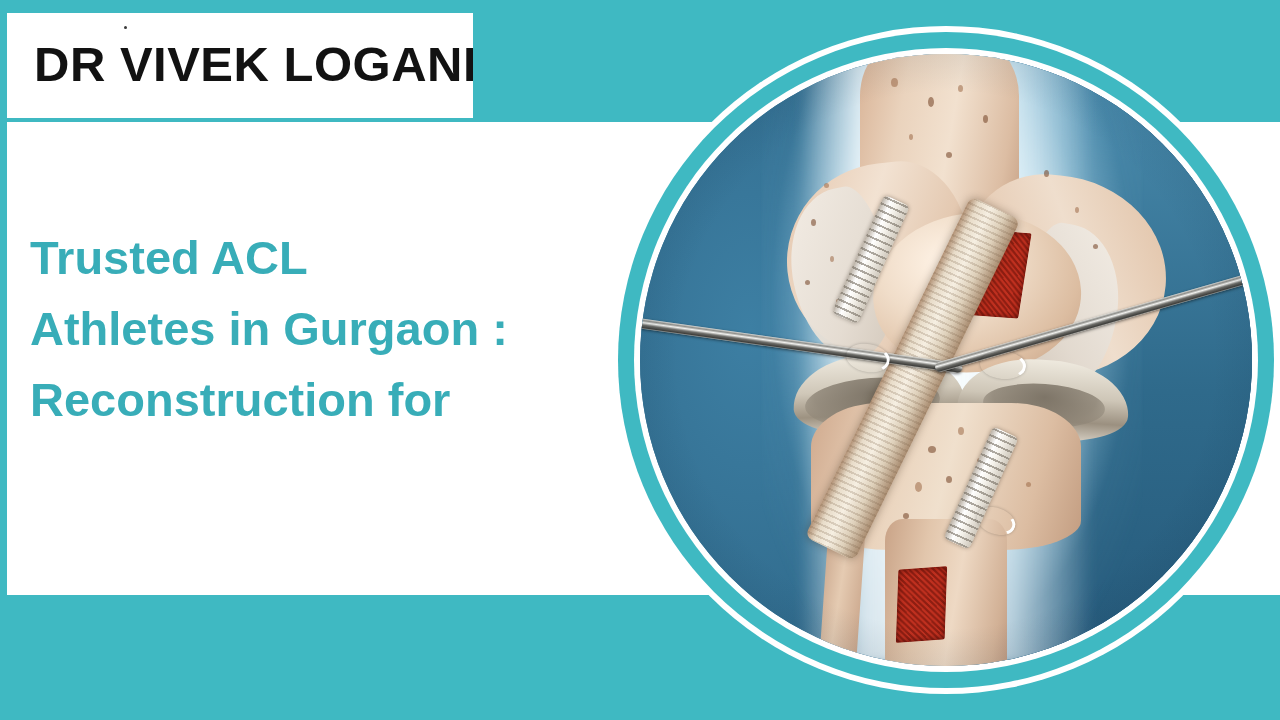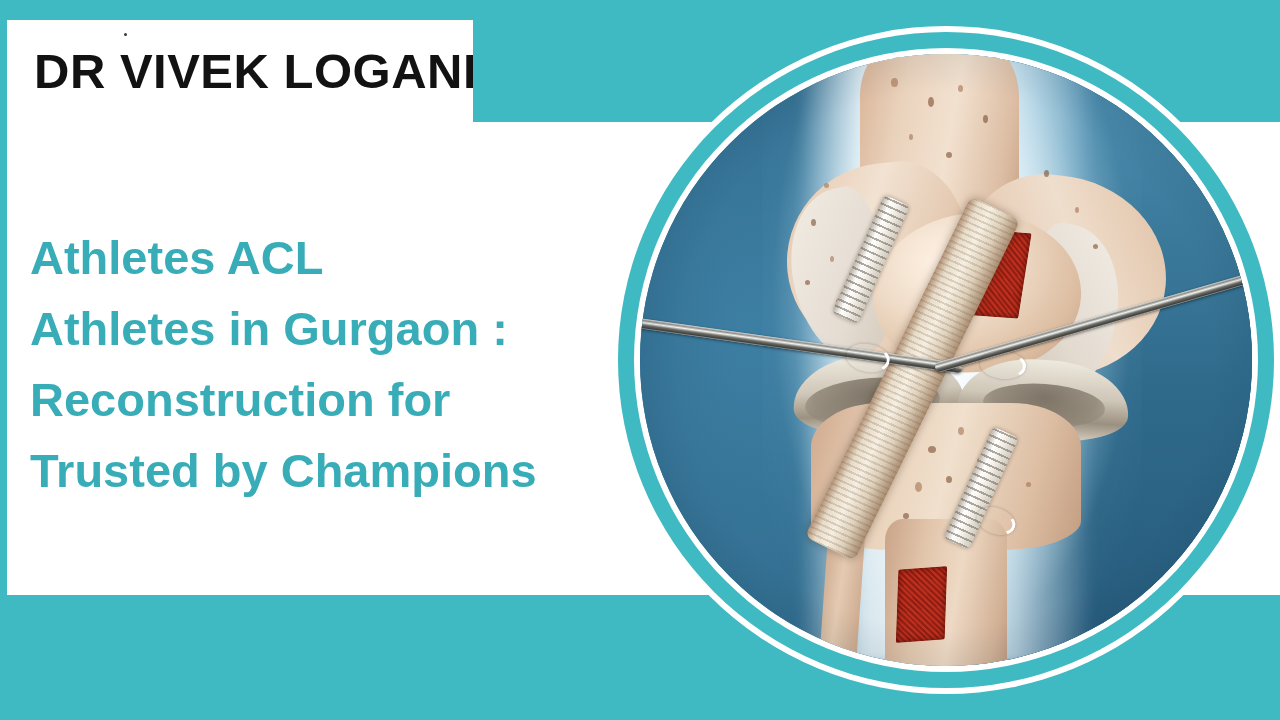--- a/index.html
+++ b/index.html
@@ -30,21 +30,21 @@
     background: #3fb9c2;
   }
   .band-top    { top: 0;   height: 122px; }
   .band-bottom { top: 595px; height: 125px; }
   .band-left   { position:absolute; left:0; top:0; width:7px; height:720px; background:#3fb9c2; }
 
   
   .logo-box {
     position: absolute;
     left: 7px;
-    top: 20px;
+    top: 13px;
     width: 466px;
     height: 105px;
     background: #ffffff;
     overflow: hidden;
   }
   .logo-text {
     position: absolute;
     left: 27px;
     top: 22px;
     font-family: "Liberation Sans", sans-serif;
@@ -370,24 +370,23 @@
   <div class="band band-top"></div>
   <div class="band band-bottom"></div>
   <div class="band-left"></div>
 
   <div class="logo-box">
     <div class="logo-speck"></div>
     <div class="logo-text">DR VIVEK LOGANI</div>
   </div>
 
   <div class="headline">
-    <div class="headline-line">Athletes ACL</div>
+    <div class="headline-line">Trusted ACL</div>
     <div class="headline-line">Athletes in Gurgaon :</div>
     <div class="headline-line">Reconstruction for</div>
-    <div class="headline-line">Trusted by Champions</div>
   </div>
 
   <div class="circle-wrap">
     <div class="ring-outer"></div>
     <div class="ring-teal"></div>
     <div class="ring-white-inner"></div>
 
     <div class="photo">
       <div class="photo-bg"></div>
       <div class="photo-bg-right"></div>

